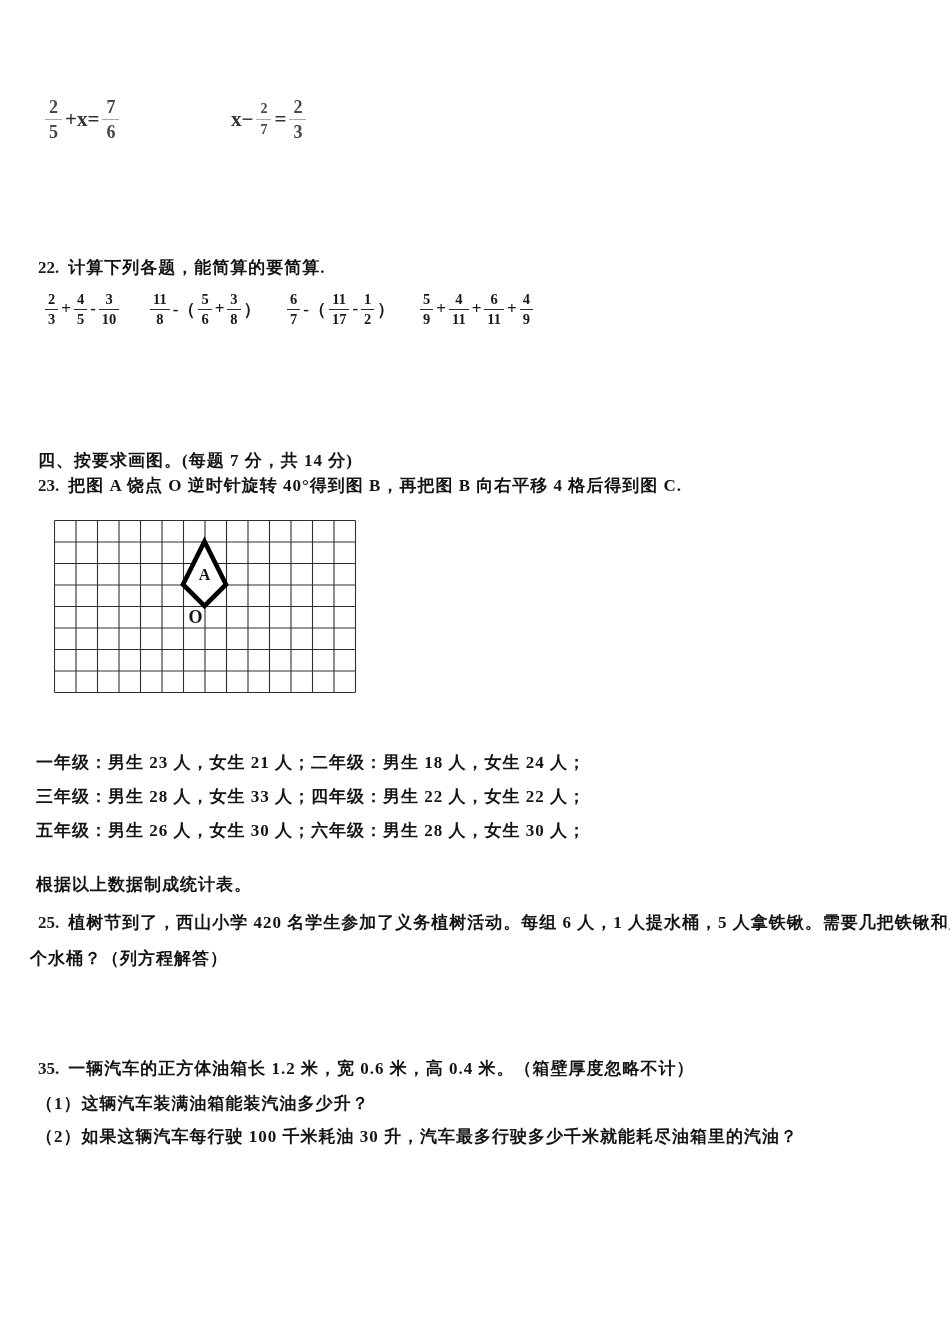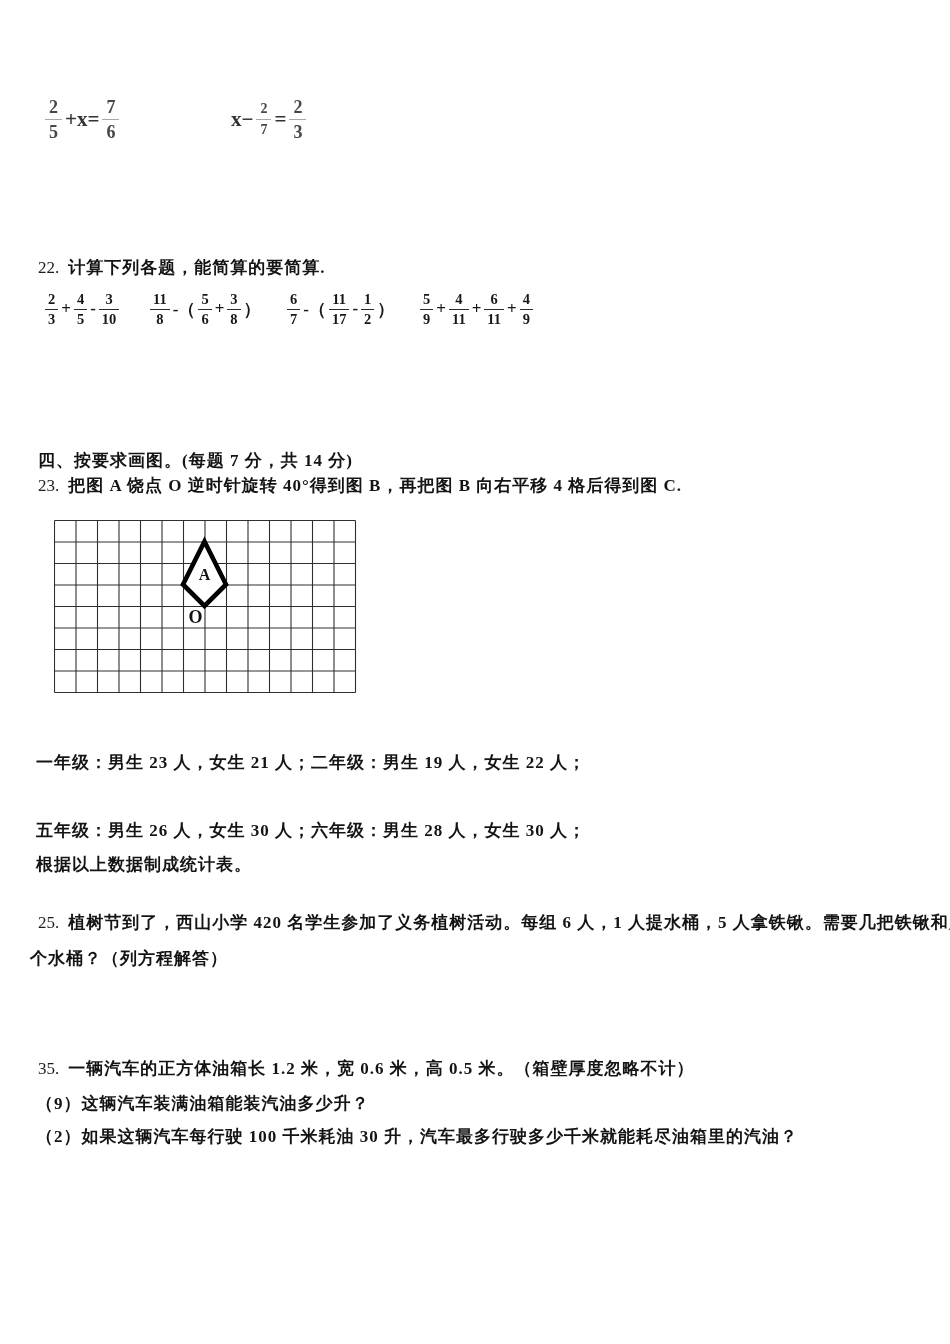--- a/index.html
+++ b/index.html
@@ -14,21 +14,21 @@
   .line{
     position:absolute;
     white-space:nowrap;
     font-weight:700;
     font-size:17px;
     letter-spacing:1px;
     color:#141414;
     line-height:1.25;
   }
   .qnum{
-    font-weight:400;
+    font-weight:700;
     letter-spacing:0;
     margin-right:9px;
     font-size:17px;
     color:#1c1c1c;
   }
   
   .expr{
     position:absolute;
     display:flex;
     align-items:center;
@@ -187,29 +187,30 @@
       <line x1="0.5" y1="86.5" x2="301.5" y2="86.5" stroke="#2e2e2e" stroke-width="1.1"></line>
       <line x1="0.5" y1="108.0" x2="301.5" y2="108.0" stroke="#2e2e2e" stroke-width="1.1"></line>
       <line x1="0.5" y1="129.5" x2="301.5" y2="129.5" stroke="#2e2e2e" stroke-width="1.1"></line>
       <line x1="0.5" y1="151.0" x2="301.5" y2="151.0" stroke="#2e2e2e" stroke-width="1.1"></line>
       <line x1="0.5" y1="172.5" x2="301.5" y2="172.5" stroke="#2e2e2e" stroke-width="1.1"></line>
       <polygon points="150.5,21.5 172,64.5 150.5,86 129,64.5" fill="#ffffff" stroke="#000000" stroke-width="4.6" stroke-linejoin="miter"></polygon>
       <text x="150.5" y="56.330000000000005" text-anchor="middle" dominant-baseline="middle" font-family="Liberation Serif, DejaVu Serif, serif" font-weight="bold" font-size="16" fill="#111111">A</text>
       <text x="141.47" y="99.33" text-anchor="middle" dominant-baseline="middle" font-family="Liberation Serif, DejaVu Serif, serif" font-weight="bold" font-size="18" fill="#111111">O</text>
     </svg>
 
-  <div class="line" style="left:36px;top:752px">一年级：男生 23 人，女生 21 人；二年级：男生 19 人，女生 22 人；</div>
+  <div class="line" style="left:36px;top:752px">一年级：男生 23 人，女生 21 人；二年级：男生 18 人，女生 24 人；</div>
+  <div class="line" style="left:36px;top:786px">三年级：男生 28 人，女生 33 人；四年级：男生 22 人，女生 22 人；</div>
   <div class="line" style="left:36px;top:820px">五年级：男生 26 人，女生 30 人；六年级：男生 28 人，女生 30 人；</div>
-  <div class="line" style="left:36px;top:854px">根据以上数据制成统计表。</div>
+  <div class="line" style="left:36px;top:874px">根据以上数据制成统计表。</div>
 
 
   <div class="line" style="left:38px;top:912px">
     <span class="qnum">25.</span><span>植树节到了，西山小学 420 名学生参加了义务植树活动。每组 6 人，1 人提水桶，5 人拿铁锹。需要几把铁锹和几</span>
   </div>
   <div class="line" style="left:30px;top:948px">个水桶？（列方程解答）</div>
 
   <div class="line" style="left:38px;top:1058px">
-    <span class="qnum">35.</span><span>一辆汽车的正方体油箱长 1.2 米，宽 0.6 米，高 0.5 米。（箱壁厚度忽略不计）</span>
-  </div>
-  <div class="line" style="left:36px;top:1093px">（9）这辆汽车装满油箱能装汽油多少升？</div>
+    <span class="qnum">35.</span><span>一辆汽车的正方体油箱长 1.2 米，宽 0.6 米，高 0.4 米。（箱壁厚度忽略不计）</span>
+  </div>
+  <div class="line" style="left:36px;top:1093px">（1）这辆汽车装满油箱能装汽油多少升？</div>
   <div class="line" style="left:36px;top:1126px">（2）如果这辆汽车每行驶 100 千米耗油 30 升，汽车最多行驶多少千米就能耗尽油箱里的汽油？</div>
 
 </div>
 
 </body></html>

